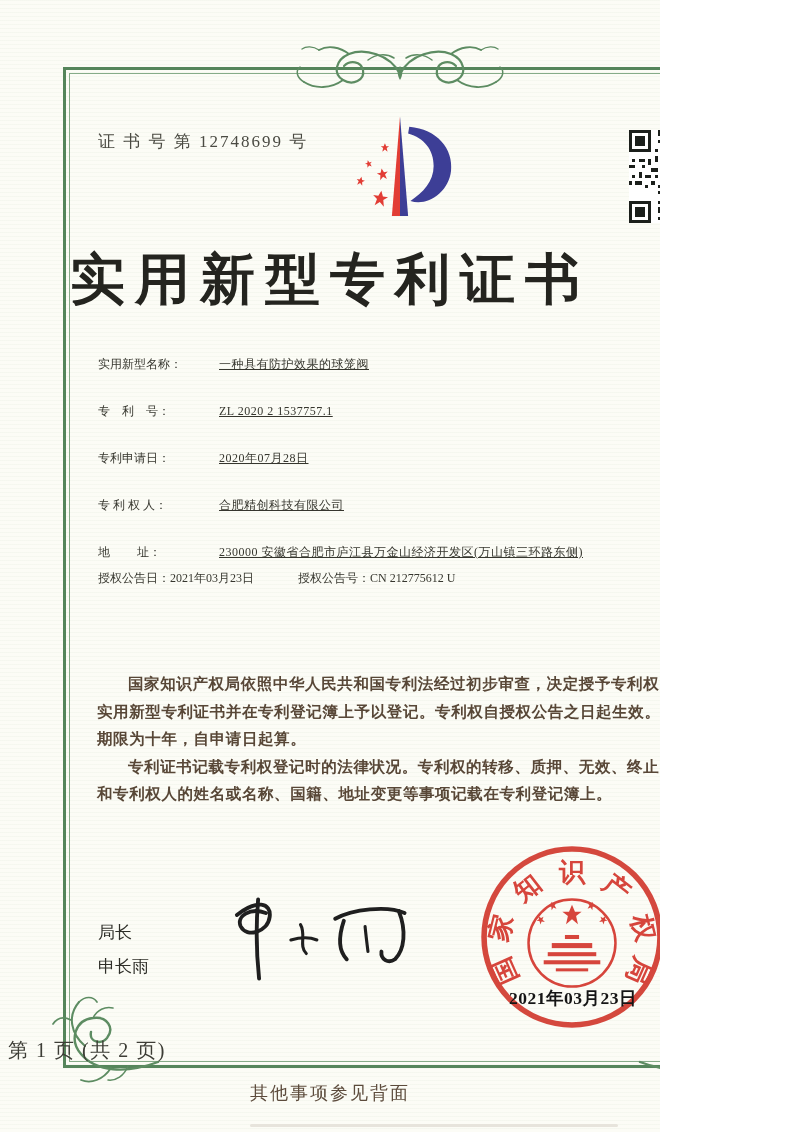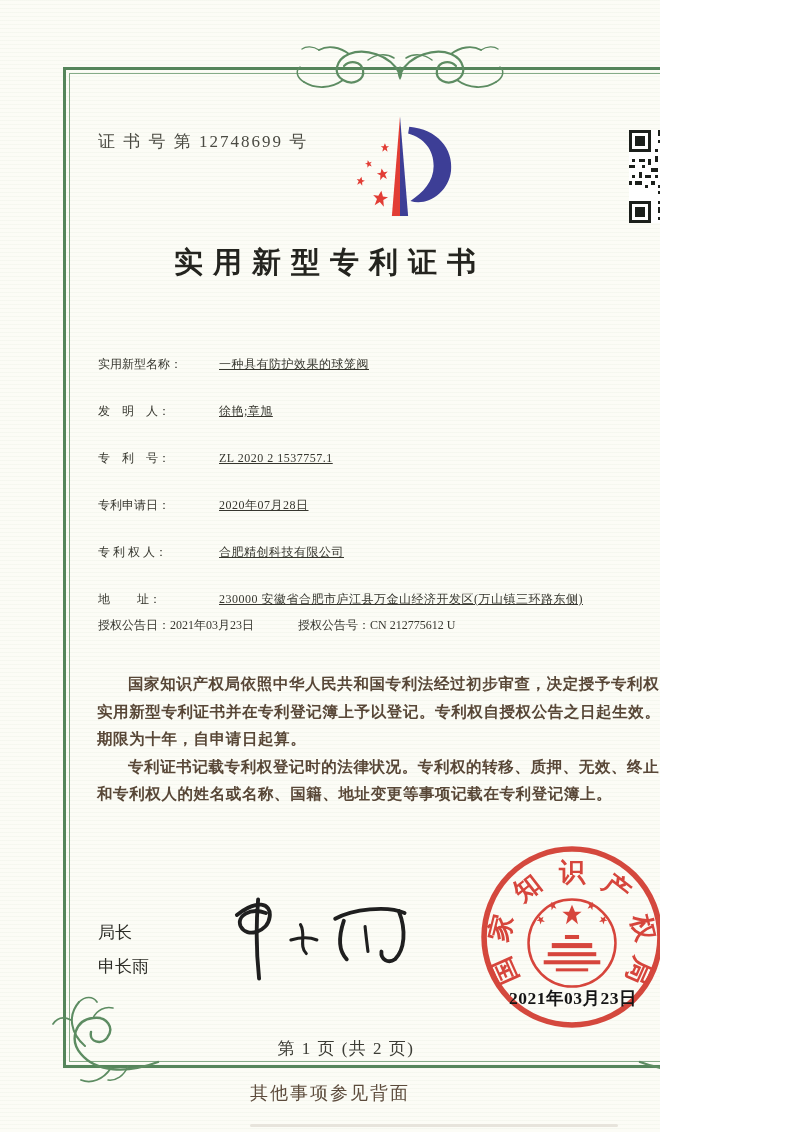--- a/index.html
+++ b/index.html
@@ -14,37 +14,37 @@
   .frame { position:absolute; left:63px; top:67px; width:676px; height:1001px; border:3px solid #55855b; }
   .frame-inner { position:absolute; inset:3px; border:1px solid #86ab88; }
   
   .orn-top { position:absolute; left:278px; top:40px; width:244px; height:60px; }
   .orn-bl { position:absolute; left:40px; top:994px; width:122px; height:100px; }
   .orn-br { position:absolute; left:636px; top:994px; width:122px; height:100px; }
   .cert-no { position:absolute; left:98px; top:130px; font-size:17px; color:#4a4a42; letter-spacing:2px; }
   .logo { position:absolute; left:342px; top:113px; width:116px; height:112px; }
   .qr { position:absolute; left:629px; top:130px; width:93px; height:93px; }
   .title { position:absolute; left:0; top:243px; width:100%; text-align:center;
-           font-size:29px; font-weight:bold; color:#24241f; letter-spacing:10px; }
+           font-size:55px; font-weight:bold; color:#24241f; letter-spacing:10px; }
   .fields { position:absolute; left:98px; top:351px; width:614px; font-size:12px; color:#36362e; }
   .field-row { display:flex; line-height:26px; margin-bottom:21px; }
   .flabel { flex:0 0 121px; }
   .fvalue { flex:1; letter-spacing:0.5px;text-decoration:underline; }
   .grant-row { display:flex; line-height:26px; }
   .grant-pair2 { margin-left:44px; display:flex;align-items:flex-end; }
   .body-text { position:absolute; left:97px; top:670px; width:616px; font-size:15.5px;
                line-height:27.5px; color:#584737; letter-spacing:0.6px; }
   .body-text p { text-indent:2em;font-weight:bold; }
   .sig-labels { position:absolute; left:98px; top:916px; font-size:17px; color:#2e2e28; line-height:34px;font-family:Liberation Serif, serif; }
   .sig-script { position:absolute; left:208px; top:888px; width:212px; height:104px; }
   .seal { position:absolute; left:479px; top:844px; width:186px; height:186px; opacity:0.93; }
   .seal-date { position:absolute; left:482px; top:986px; width:182px; text-align:center;
                font-size:17.5px; color:#151515; letter-spacing:0.5px; font-weight:bold; }
-  .page-num { position:absolute; left:16px; top:1037px; width:100%; text-align:center;
-              font-size:17px; color:#3d3d36; letter-spacing:1.5px; }
+  .page-num { position:absolute; left:8px; top:1037px; width:100%; 
+              font-size:20px; color:#3d3d36; letter-spacing:1.5px; }
   .back-note { position:absolute; left:0; top:1081px; width:100%; text-align:center;
                font-size:18px; color:#5c4b3c; letter-spacing:2px; }
   .scan-shadow { position:absolute; left:250px; top:1124px; width:368px; height:3px;
                  background:#e7e4dc; border-radius:2px; }
   .green-stroke { stroke:#5d8c62; fill:none; stroke-linecap:round; }
 </style>
 </head>
 <body>
 
 <div class="page">
@@ -127,24 +127,20 @@
   </svg>
 
   <div class="title">实用新型专利证书</div>
 
   <div class="fields">
     <div class="field-row">
       <span class="flabel">实用新型名称：</span>
       <span class="fvalue">一种具有防护效果的球笼阀</span>
     </div>
     <div class="field-row">
-      <span class="flabel">发　明　人：</span>
-      <span class="fvalue">徐艳;章旭</span>
-    </div>
-    <div class="field-row">
       <span class="flabel">专　利　号：</span>
       <span class="fvalue">ZL 2020 2 1537757.1</span>
     </div>
     <div class="field-row">
       <span class="flabel">专利申请日：</span>
       <span class="fvalue">2020年07月28日</span>
     </div>
     <div class="field-row">
       <span class="flabel">专 利 权 人：</span>
       <span class="fvalue">合肥精创科技有限公司</span>

